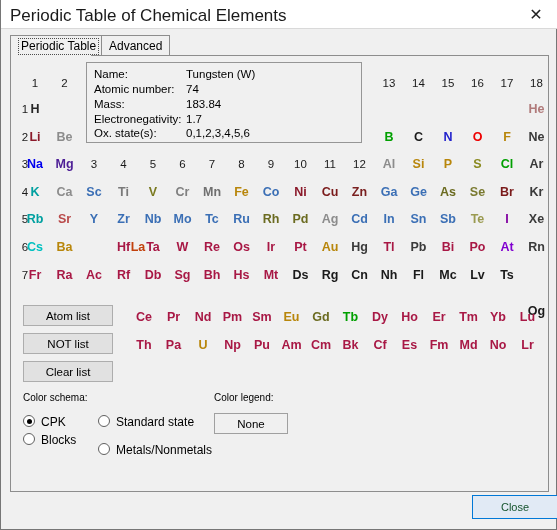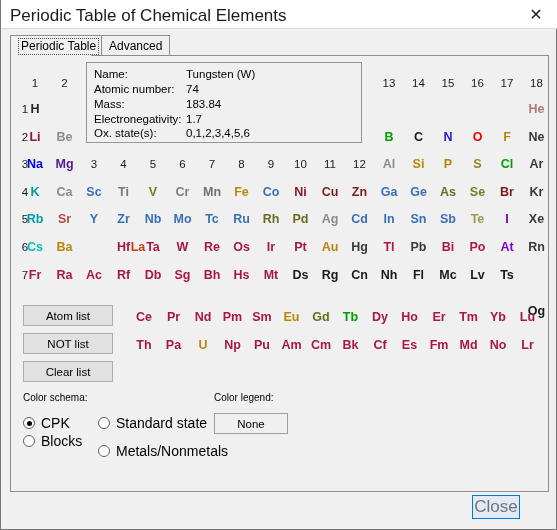--- a/index.html
+++ b/index.html
@@ -122,43 +122,43 @@
   #btn-legend     { left: 213px; top: 413px; width: 74px; height: 21px;
                     background: #f0f0f0; border: 1px solid #a0a0a0; }
   
   .section-label {
     position: absolute; font-size: 10px; color: #000; white-space: nowrap;
   }
   #lbl-color-schema { left: 22px; top: 392px; }
   #lbl-color-legend { left: 213px; top: 392px; }
   .radio {
     position: absolute; height: 16px;
-    display: flex; align-items: center;
-    font-size: 14px; color: #000; white-space: nowrap;
+    display: flex; 
+    font-size: 12px; color: #000; white-space: nowrap;
   }
   .radio .dot {
     width: 12px; height: 12px; border-radius: 50%;
     border: 1px solid #606060; background: #fff;
     margin-right: 6px; position: relative; flex: none;
   }
   .radio.checked .dot::after {
     content: ""; position: absolute;
     left: 2.5px; top: 2.5px; width: 5px; height: 5px;
     border-radius: 50%; background: #000;
   }
   #rad-cpk    { left: 22px;  top: 415px; }
   #rad-blocks { left: 22px;  top: 433px; }
   #rad-std    { left: 97px;  top: 415px; }
   #rad-metals { left: 97px;  top: 443px; }
   
   #btn-close {
     position: absolute; left: 471px; top: 495px;
-    width: 48px; height: 24px;
+    width: 86px; height: 24px;
     background: #e1eaf5; border: 1px solid #0078d7;
-    font-size: 17px; color: #737373;
+    font-size: 11px; color: #14532d;
     display: flex; align-items: center; justify-content: center;
   }
 </style>
 </head>
 <body>
 
 <div id="dialog">
 
   <div id="titlebar">
     <div id="title-text">Periodic Table of Chemical Elements</div>

